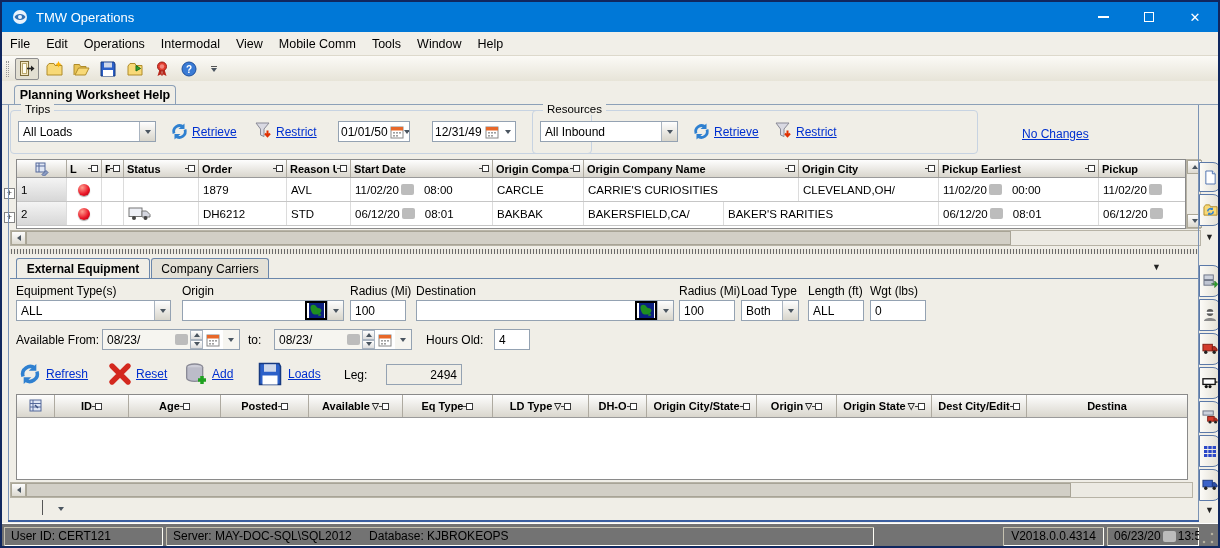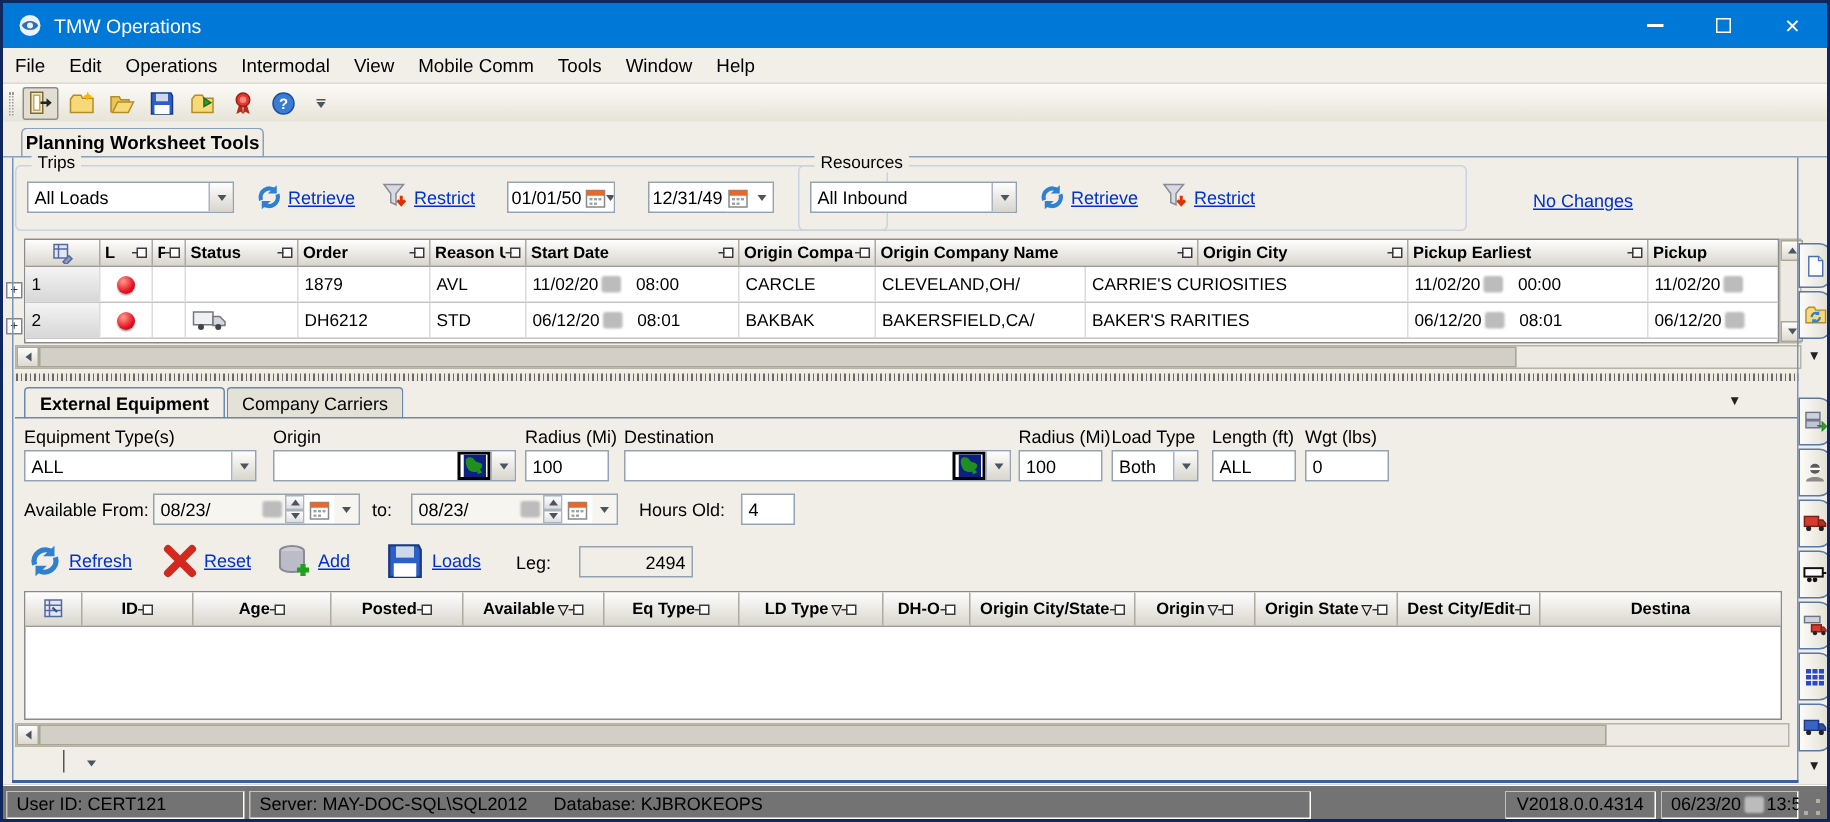--- a/index.html
+++ b/index.html
@@ -186,21 +186,21 @@
           <circle cx="8" cy="8" r="7" fill="#3a7bd5" stroke="#1d4f9c"></circle>
           <text x="8" y="11.5" text-anchor="middle" fill="#fff" font-size="10" font-weight="bold" font-family="Liberation Sans, sans-serif">?</text>
         </svg>
     </div>
     <div class="tovf">
         <span class="bar"></span>
         <span class="tri-d"></span>
       </div>
   </div>
 
-  <div class="maintab"><span>Planning Worksheet Tools</span></div>
+  <div class="maintab"><span>Planning Worksheet Help</span></div>
   <div class="tabline"></div>
 
   <div class="gbox" style="left:8px;top:108px;width:582px;height:44px">
     <span class="glabel">Trips</span>
   </div>
   <div class="fld" style="left:16px;top:119px;width:138px">
     <span class="txt">All Loads</span>
     <span class="ddb">
         <span class="tri-d"></span>
       </span>
@@ -356,25 +356,25 @@
           <span>AVL</span>
         </div>
       <div class="cell w-sd">
           <span>11/02/20</span>
           <span class="rdt"></span>
           <span class="tsep">08:00</span>
         </div>
       <div class="cell w-oc">
           <span>CARCLE</span>
         </div>
+      <div class="cell w-on">
+          <span>CARRIE'S CURIOSITIES</span>
+        </div>
       <div class="cell w-oci">
           <span>CLEVELAND,OH/</span>
-        </div>
-      <div class="cell w-on">
-          <span>CARRIE'S CURIOSITIES</span>
         </div>
       <div class="cell w-pe">
           <span>11/02/20</span>
           <span class="rdt"></span>
           <span class="tsep">00:00</span>
         </div>
       <div class="cell w-pk" style="border-right:none">
           <span>11/02/20</span>
           <span class="rdt"></span>
         </div>

